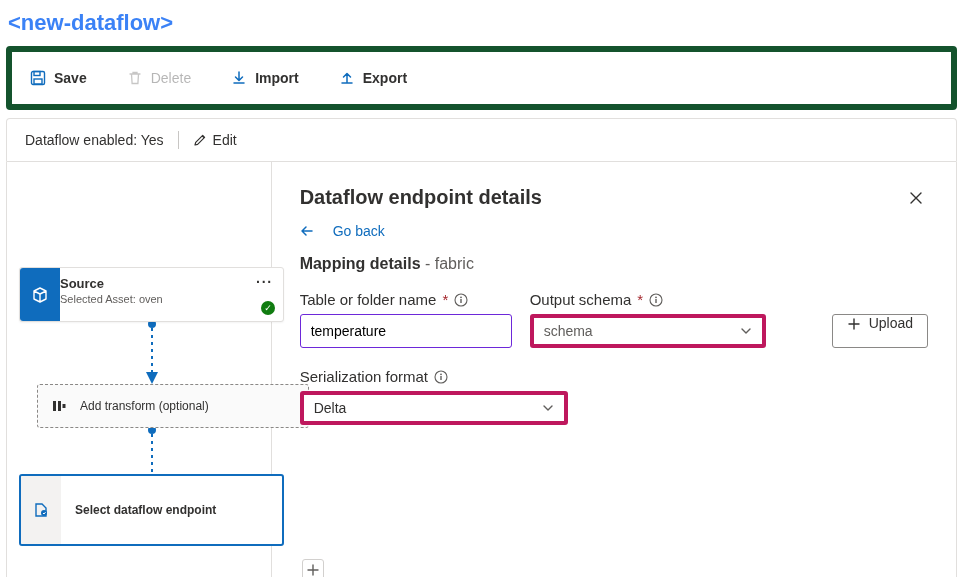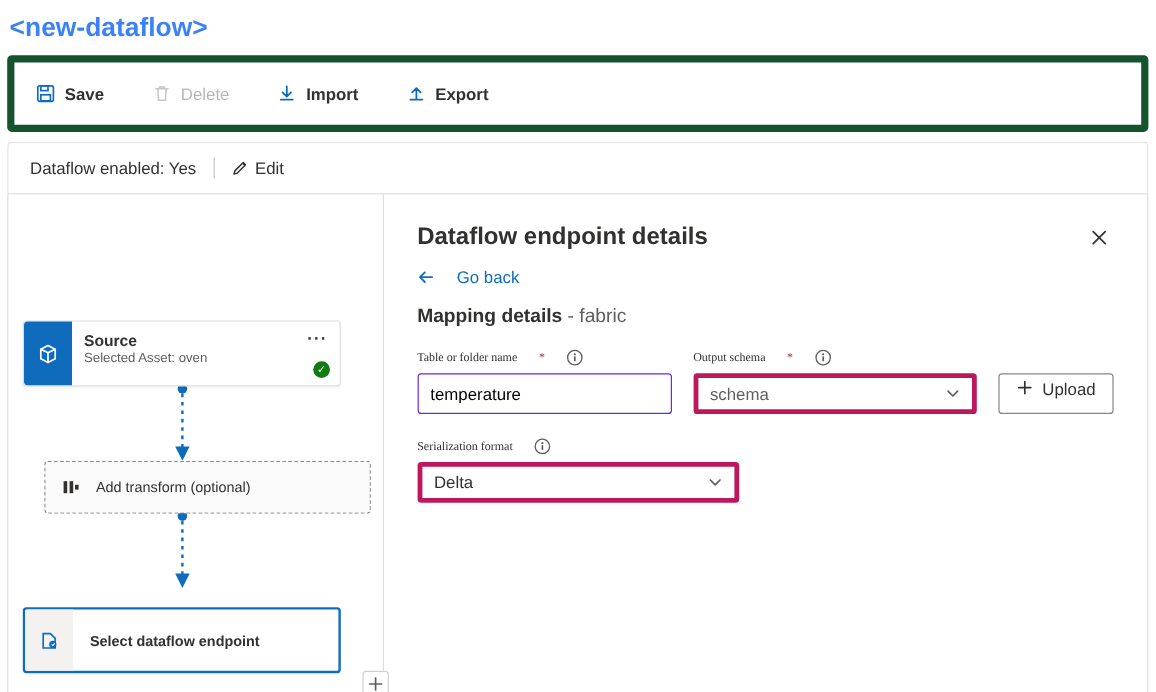--- a/index.html
+++ b/index.html
@@ -43,35 +43,35 @@
   
   .node-source {
     position:absolute; left:12px; top:105px; width:265px; height:55px;
     display:flex; border:1px solid #e1dfdd; border-radius:3px; background:#fff;
     box-shadow:0 1px 2px rgba(0,0,0,0.05);
   }
   .node-source .iconcell{
     width:40px; background:#0f6cbd; display:flex; align-items:center; justify-content:center;
     border-radius:3px 0 0 3px;
   }
-  .node-source .body{ flex:1; padding:8px 10px; position:relative; }
+  .node-source .body{ flex:1; padding:8px 0; position:relative; }
   .node-source .body .h{ font-weight:600; font-size:13px; }
   .node-source .body .s{ font-size:11px; color:#605e5c; margin-top:2px; }
   .node-source .more{ position:absolute; top:6px; right:10px; font-weight:700; letter-spacing:1px; cursor:pointer; }
   .node-source .check{ position:absolute; bottom:6px; right:8px; width:14px; height:14px; border-radius:50%; background:#107c10; display:flex; align-items:center; justify-content:center; color:#fff; font-size:9px; }
 
   .node-transform{
     position:absolute; left:30px; top:222px; width:272px; height:44px;
     border:1px dashed #8a8886; border-radius:3px; background:#fafafa;
     display:flex; align-items:center; gap:14px; padding:0 14px; cursor:pointer;
     font-size:12px;
   }
 
   .node-endpoint{
-    position:absolute; left:12px; top:344px; width:265px; height:55px;
+    position:absolute; left:12px; top:312px; width:265px; height:72px;
     border:2px solid #0f6cbd; border-radius:3px; background:#fff; display:flex; cursor:pointer;
   }
   .node-endpoint .iconcell{
     width:40px; background:#f3f2f1; display:flex; align-items:center; justify-content:center;
     border-radius:2px 0 0 2px;
   }
   .node-endpoint .label{ flex:1; display:flex; align-items:center; padding-left:14px; font-size:12px; font-weight:600; }
 
   .plus-btn{
     position:absolute; left:295px; top:397px; width:22px; height:22px;
@@ -87,37 +87,37 @@
   .close-btn{ cursor:pointer; padding:4px; }
   .goback{ display:flex; align-items:center; gap:19px; color:#0f6cbd; margin-top:10px; cursor:pointer; font-size:14px; }
   .section-title{ margin-top:16px; font-size:16px; }
   .section-title .b{ font-weight:600; }
   .section-title .sub{ color:#605e5c; }
 
   .form-row{ display:flex; gap:18px; margin-top:18px; align-items:flex-end; }
   .field{ display:flex; flex-direction:column; gap:6px; }
   .field.w1{ width:212px; }
   .field.w2{ width:236px; }
-  .flabel{ display:flex; align-items:center; gap:18px; font-size:10px;font-family:Liberation Serif, serif; }
+  .flabel{ display:flex; align-items:center; gap:6px; font-size:15px; }
   .req{ color:#a4262c; }
   .info-icon{ width:14px; height:14px; }
 
   input[type=text]{
     height:34px; border:1px solid #6d28d9; border-radius:3px; padding:0 10px;
     font-family:inherit; font-size:14px; outline:none;
   }
   .select{
     height:34px; border:4px solid #be185d; border-radius:3px; padding:0 10px;
     display:flex; align-items:center; justify-content:space-between; cursor:pointer;
     color:#605e5c; background:#fff;
   }
   .select.has-value{ color:#323130; }
   .upload-btn{
-    height:34px; border:1px solid #8a8886; border-radius:3px; padding:4px 14px;
-    display:flex; align-items:flex-start; gap:8px; cursor:pointer; background:#fff;
+    height:34px; border:1px solid #8a8886; border-radius:3px; padding:16px 14px;
+    display:flex; align-items:flex-end; gap:8px; cursor:pointer; background:#fff;margin-left:48px;
   }
 
   .form-row2{ margin-top:20px; }
   .field.w3{ width:268px; }
 </style>
 </head>
 <body>
 
 <div class="page">
   <div class="title">&lt;new-dataflow&gt;</div>

